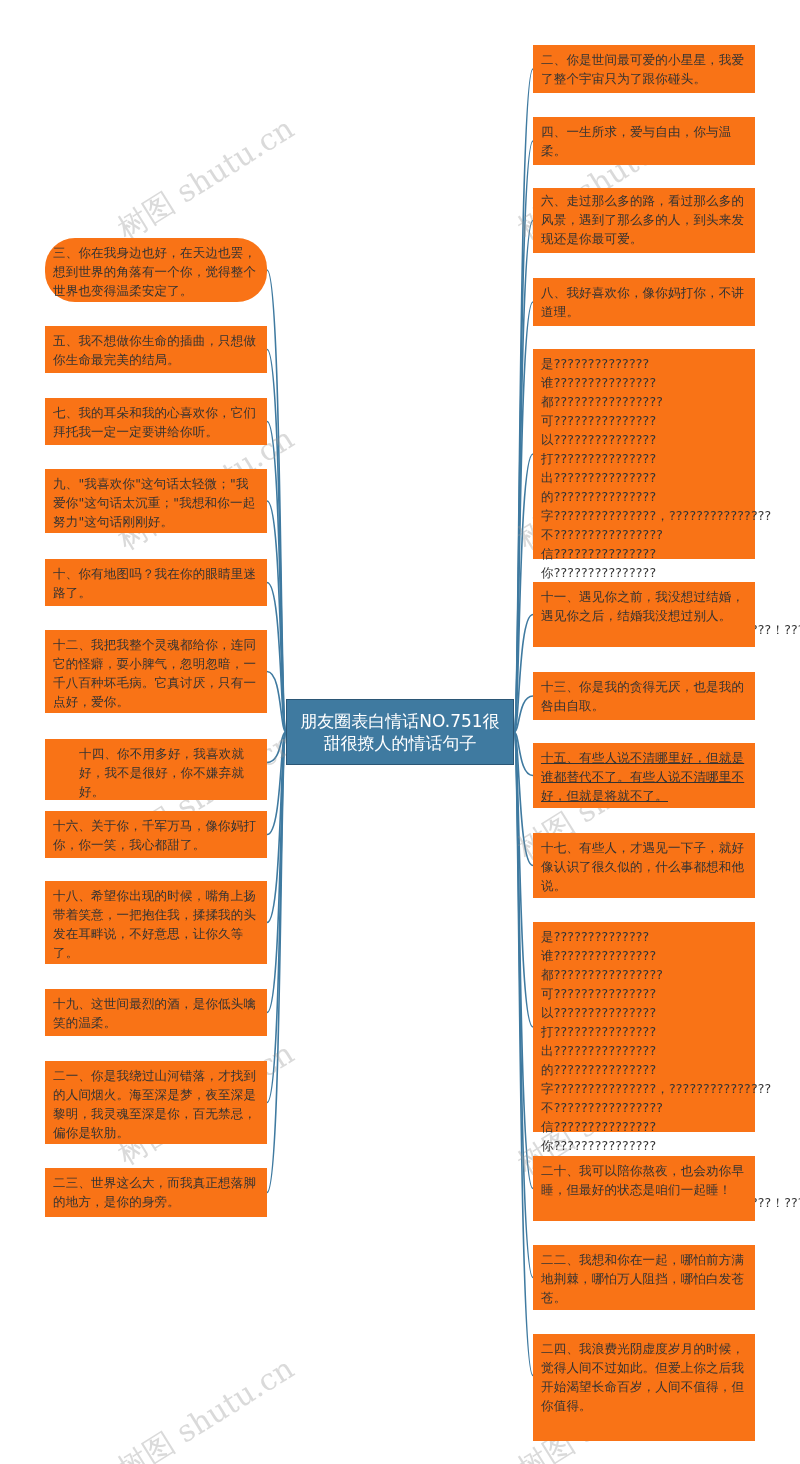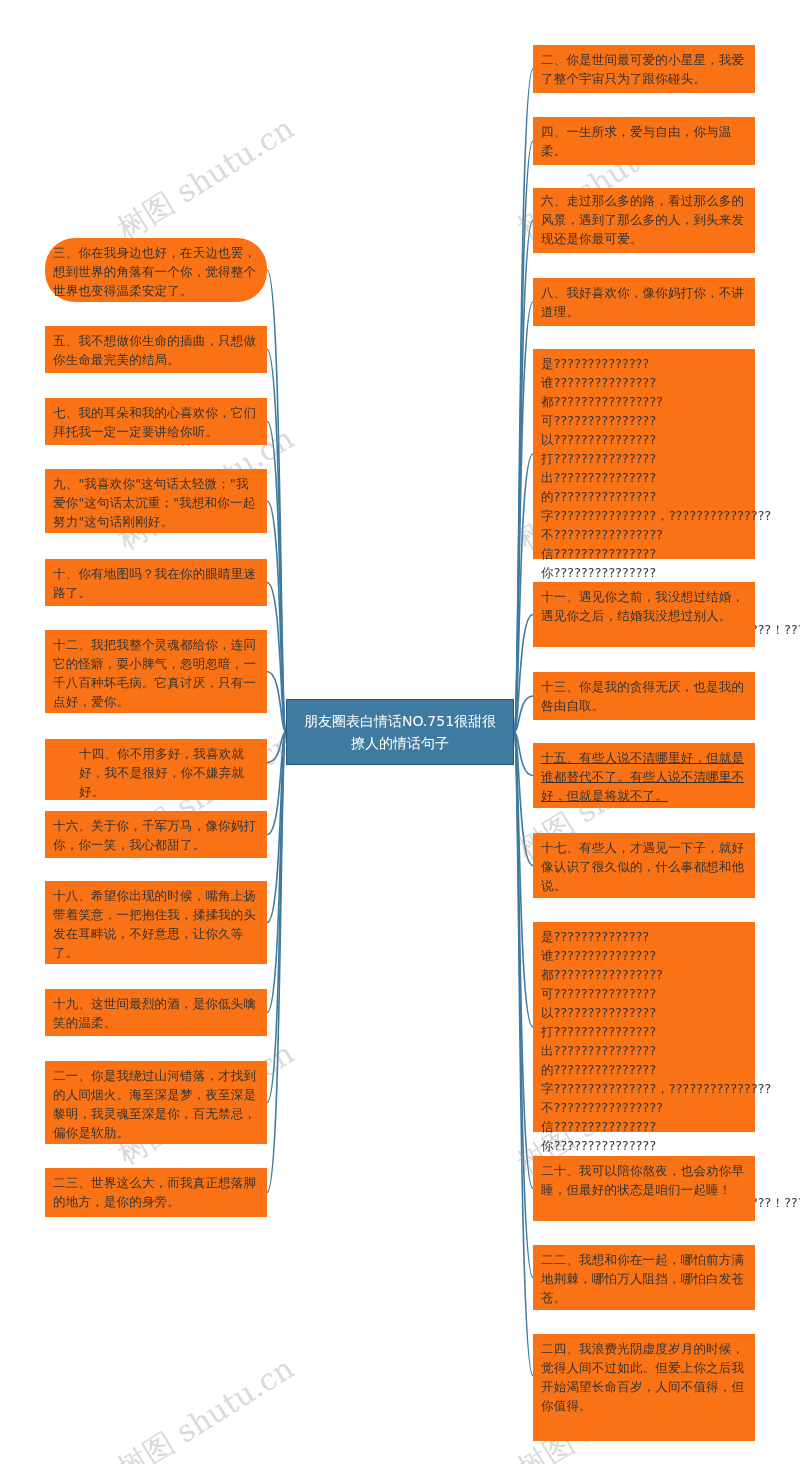--- a/index.html
+++ b/index.html
@@ -20,21 +20,21 @@
     }
     .node.left { left: 45px; width: 222px; }
     .node.right { left: 533px; width: 222px; }
     .center-node {
       position: absolute;
       left: 286px; top: 699px; width: 228px; height: 66px;
       background: #3f7aa0;
       border: 1px solid #2b5675;
       box-sizing: border-box;
       color: #ffffff;
-      font-size: 14px;
+      font-size: 17px;
       line-height: 22px;
       text-align: center;
       display: flex; align-items: center; justify-content: center;
       padding: 4px 10px;
     }
     .watermark {
       position: absolute;
       color: rgba(150,150,150,0.35);
       font-family: "DejaVu Serif", "Liberation Serif", serif;
       font-size: 30px;

